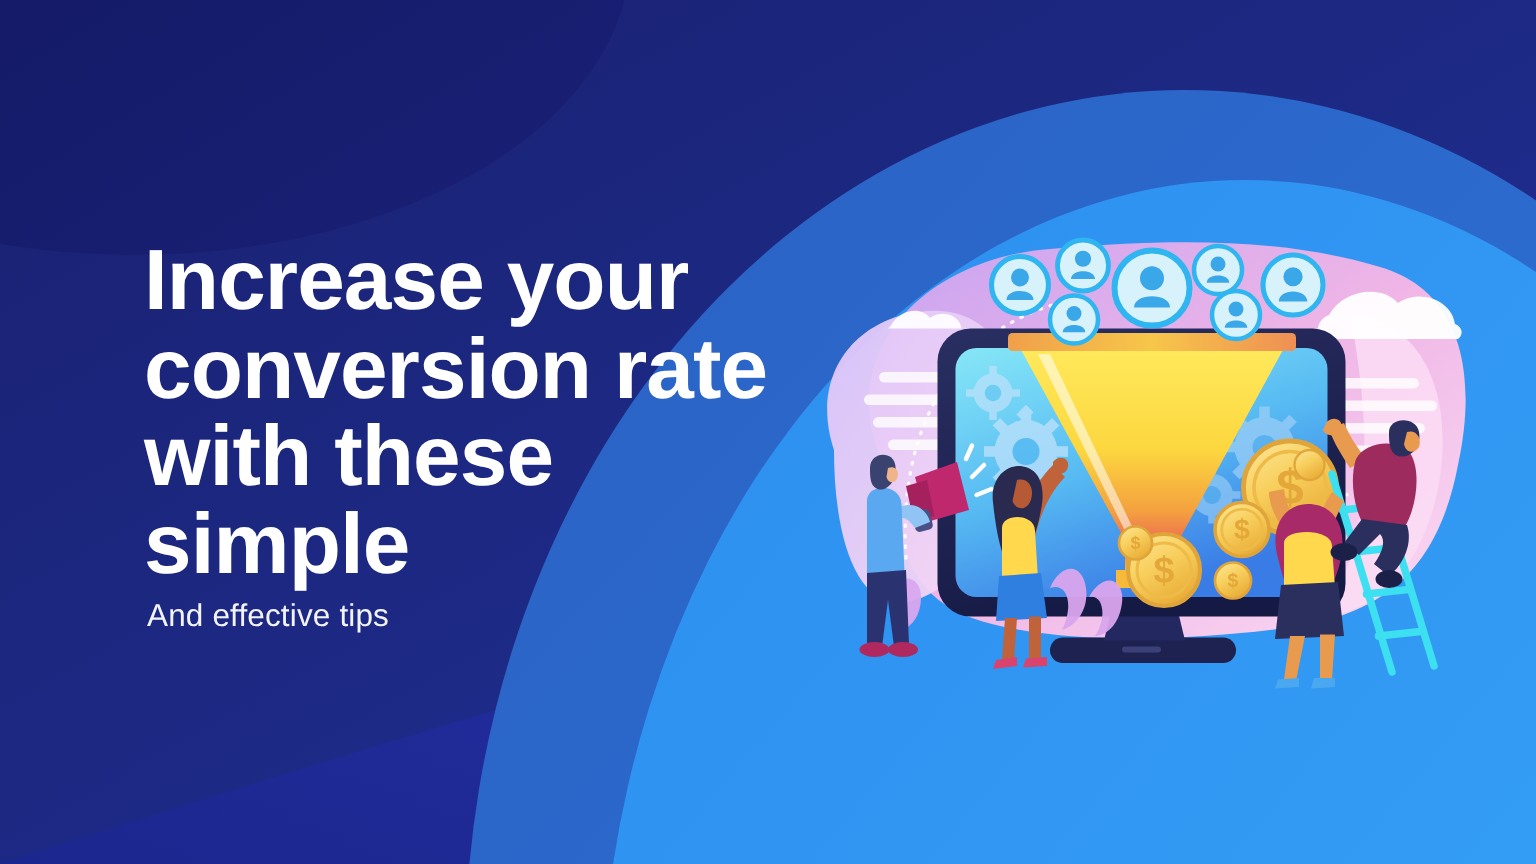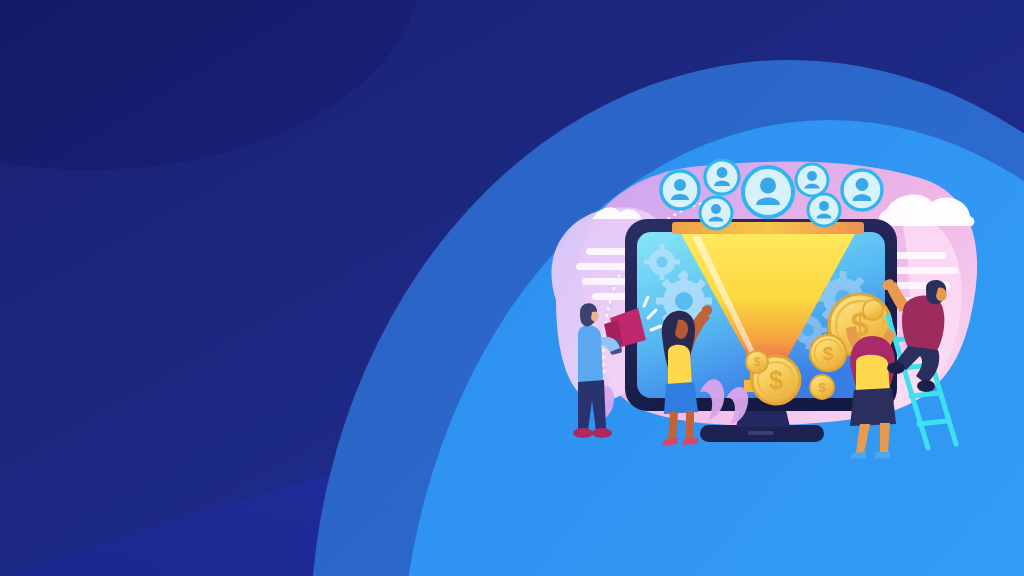--- a/index.html
+++ b/index.html
@@ -369,14 +369,21 @@
                L 908 348 C 902 336 900 318 904 306 Z" fill="#9e2b5e"></path>
       <path d="M 926 288 C 926 278 944 277 946 288 C 948 300 938 306 932 304 C 926 302 926 294 926 288 Z" fill="#2a2f5e"></path>
       <path d="M 938 288 C 944 286 948 292 946 298 C 943 303 937 302 936 296 Z" fill="#e89a4f"></path>
       <path d="M 908 346 L 938 350 C 942 362 936 376 926 384 L 916 376 C 922 368 924 360 920 356
                L 906 370 L 896 362 Z" fill="#2a2f5e"></path>
       <ellipse cx="896" cy="368" rx="9" ry="6" fill="#1b2048"></ellipse>
       <ellipse cx="926" cy="386" rx="9" ry="6" fill="#1b2048"></ellipse>
     </g>
   </svg>
 
+  <div id="text-block">
+    <h1 id="headline">Increase your
+conversion rate
+with these
+simple</h1>
+    <p id="subhead">And effective tips</p>
+  </div>
 
 </div>
 
 </body></html>

